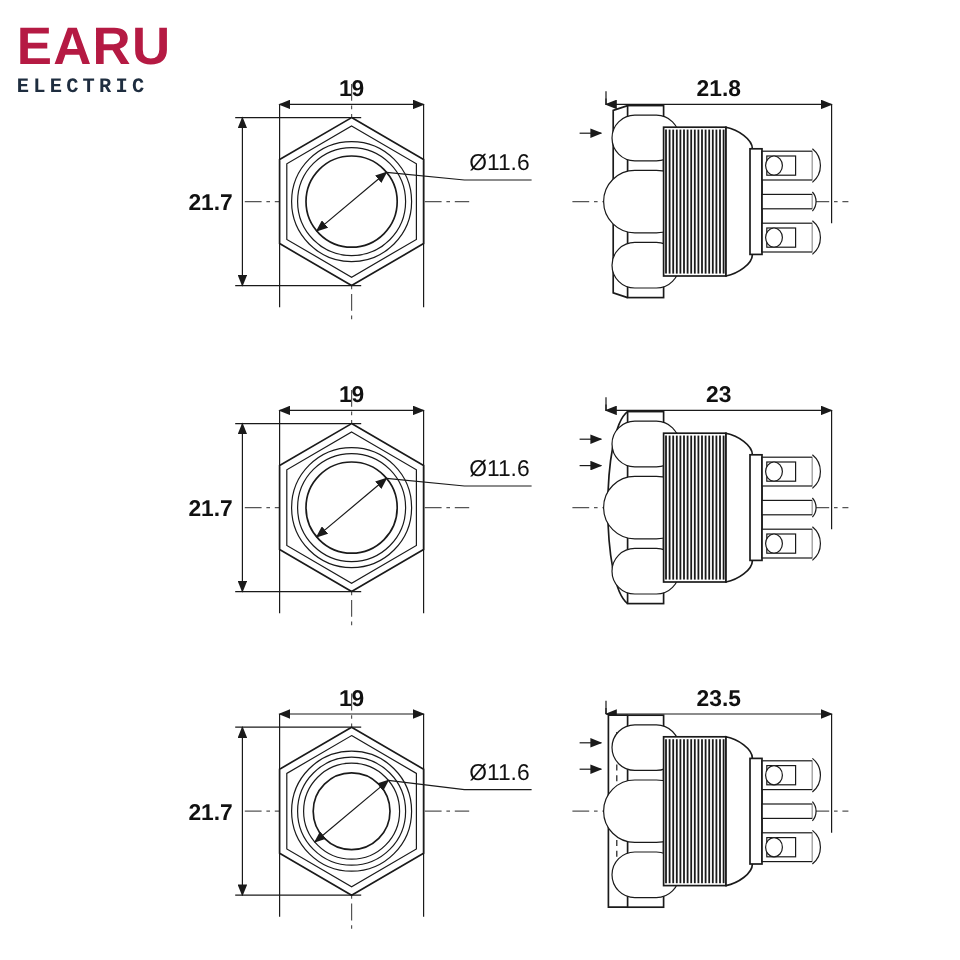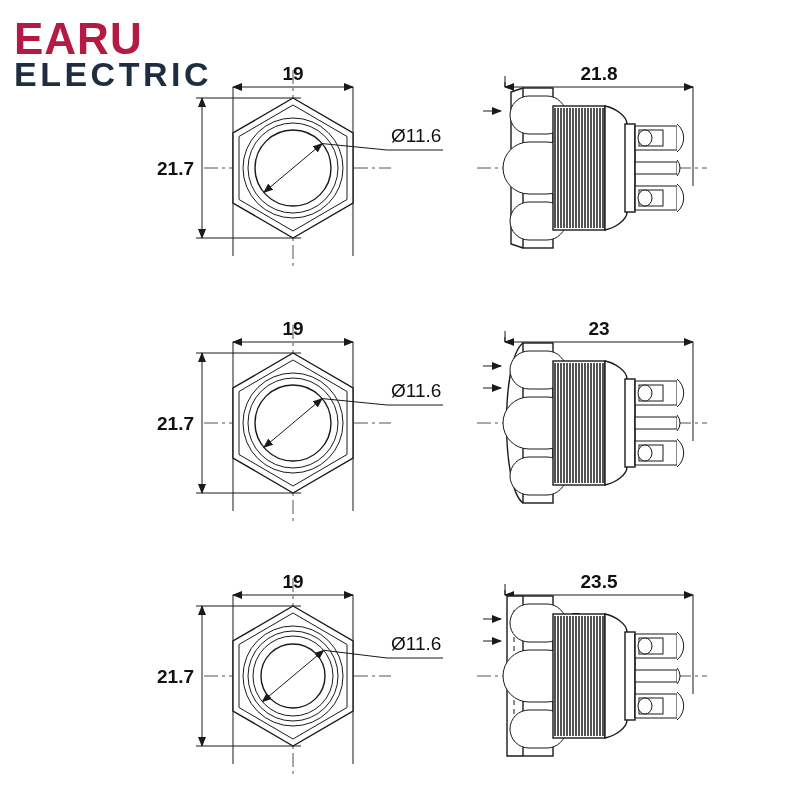--- a/index.html
+++ b/index.html
@@ -9,22 +9,22 @@
     overflow:hidden;position:relative;
   }
   #sheet{position:absolute;left:0;top:0;width:800px;height:800px;}
   .logo-wrap{position:absolute;left:14px;top:18px;width:200px;height:70px;}
   .logo-earu{
     font-family:"Liberation Sans", sans-serif;
     font-weight:bold;font-size:44px;letter-spacing:1px;
     line-height:42px;margin:0;padding:0;
   }
   .logo-electric{
-    font-family:Liberation Sans, sans-serif;
-    font-weight:bold;font-size:34px;letter-spacing:3.5px;
+    font-family:Liberation Mono, monospace;
+    font-weight:bold;font-size:17px;letter-spacing:3.5px;
     line-height:28px;margin:0;padding:0;
   }
   .size-label{
     position:absolute;left:18px;top:272px;
     font-family:"Liberation Sans", sans-serif;
     font-size:32px;color:#111;letter-spacing:0px;
   }
   svg{display:block;}
   .ln{fill:none;stroke:#1a1a1a;}
   .thin{stroke-width:1;}

